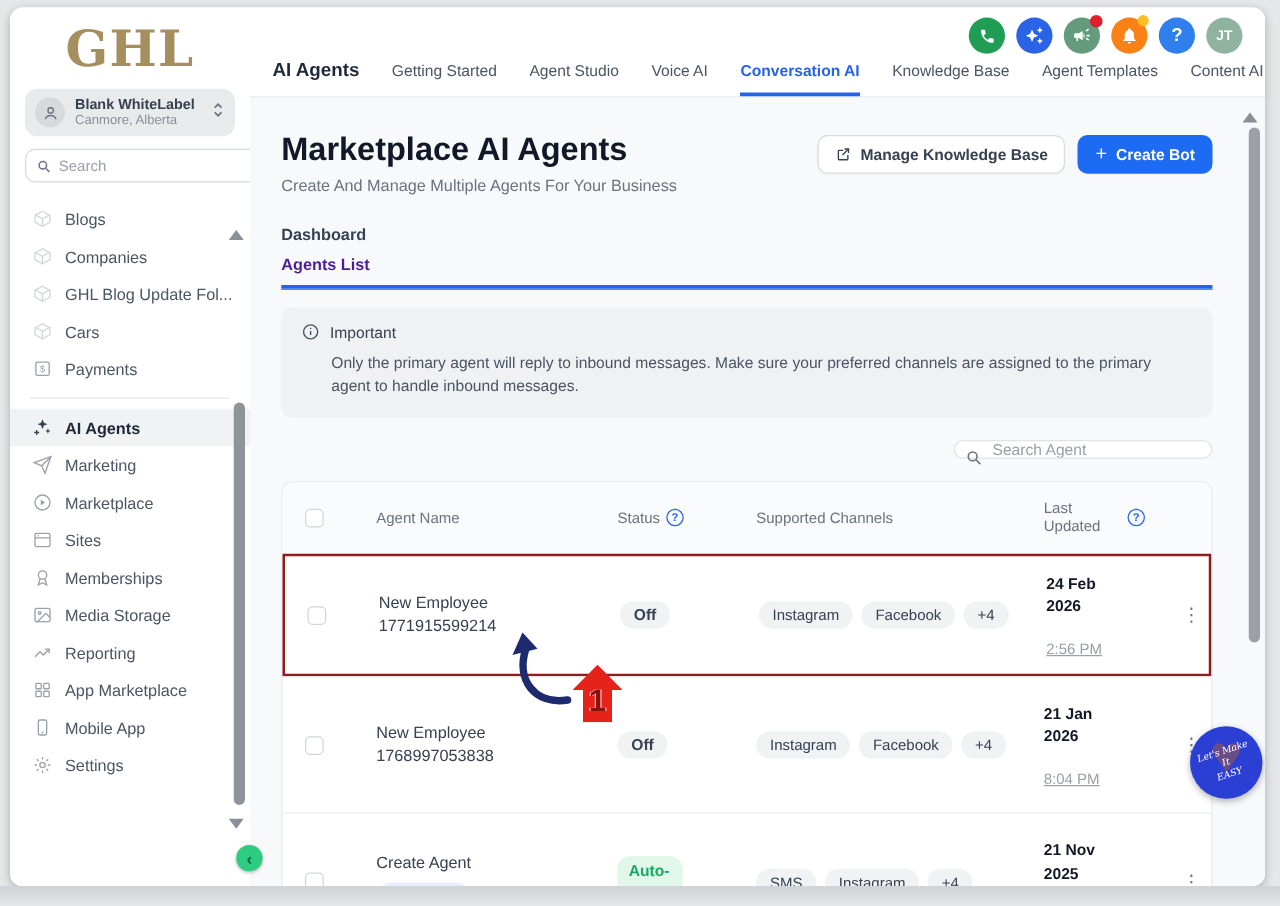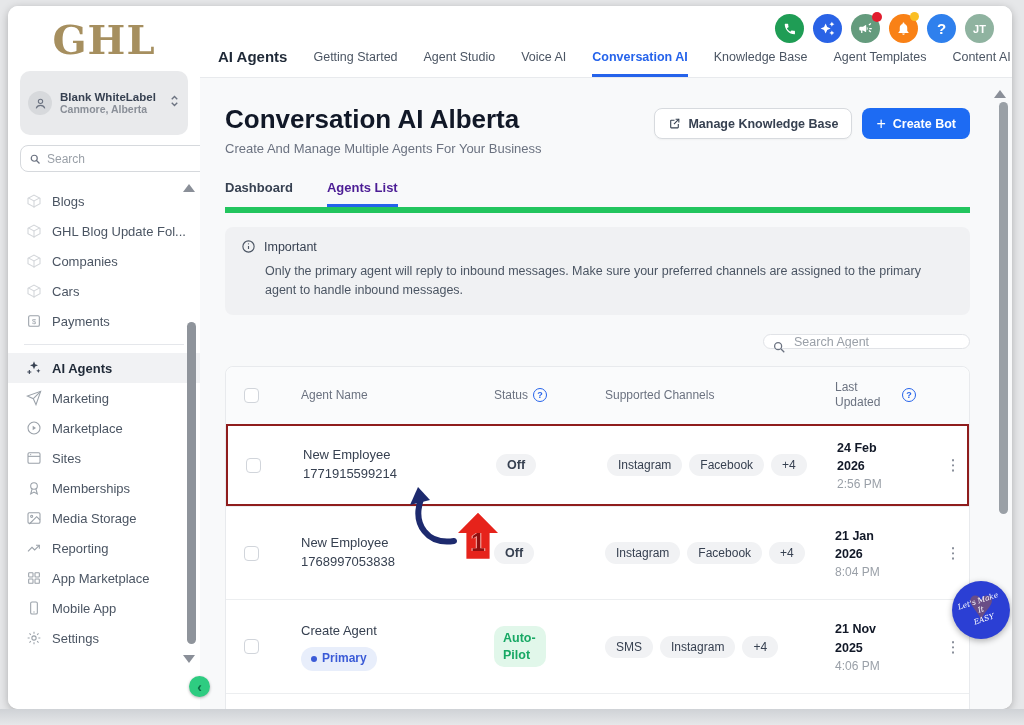--- a/index.html
+++ b/index.html
@@ -3,25 +3,25 @@
 <meta charset="utf-8">
 <style>
   * { margin:0; padding:0; box-sizing:border-box; }
   html,body { width:1024px; height:725px; overflow:hidden; font-family:"Liberation Sans", sans-serif; background:#e6e7e9; }
   .frame-shadow { position:absolute; left:0; right:0; bottom:0; height:16px; background:linear-gradient(#cfd2d6,#e6e7e9); }
   .window { position:absolute; left:8px; top:6px; width:1004px; height:703px; background:#fff; border-radius:10px; box-shadow:0 2px 8px rgba(0,0,0,.25); display:flex; overflow:visible; }
 
   
   .sidebar { width:192px; flex:0 0 192px; background:#fff; border-radius:10px 0 0 10px; position:relative; display:flex; flex-direction:column; overflow:visible; }
   .logo { font-family:"DejaVu Serif", serif; font-weight:bold; font-size:40px; color:#a68f5f; text-align:center; letter-spacing:1px; margin:10px 0 8px; }
-  .account { margin:0 12px; background:#e9eaec; border-radius:10px; padding:20px 8px; display:flex; align-items:center; gap:8px; cursor:pointer; }
+  .account { margin:0 12px; background:#e9eaec; border-radius:10px; padding:7px 8px; display:flex; align-items:center; gap:8px; cursor:pointer; }
   .account .avatar-sm { width:24px; height:24px; border-radius:50%; background:#d7d9dc; display:flex; align-items:center; justify-content:center; color:#6b7280; flex:0 0 24px; }
   .account .acc-texts { flex:1; min-width:0; }
   .acc-name { font-size:11.5px; font-weight:bold; color:#374151; white-space:nowrap; }
-  .acc-loc { font-size:10.5px; color:#8a8f98; white-space:nowrap;font-weight:bold; }
+  .acc-loc { font-size:10.5px; color:#8a8f98; white-space:nowrap; }
   .acc-chevrons { color:#6b7280; }
   .search-row { display:flex; align-items:center; gap:0; margin:10px 12px 6px; }
   .search-box { flex:1; height:27px; border:1px solid #d6d9dd; border-radius:8px; display:flex; align-items:center; padding:0 5px 0 8px; gap:6px; background:#fff; }
   .search-box input { border:none; outline:none; flex:1; min-width:0; font-size:12px; color:#374151; background:transparent; }
   .search-box input::placeholder { color:#9aa0a8; }
   .kbd { background:#e6e8eb; border-radius:4px; font-size:10px; color:#4b5563; padding:2px 5px; font-weight:bold; }
   .menu { margin-top:8px; position:relative; }
   .menu-item { height:30px; display:flex; align-items:center; gap:10px; padding-left:18px; font-size:13px; color:#4b5563; cursor:pointer; }
   .menu-item svg { flex:0 0 16px; color:#9aa1a9; }
   .menu-item.muted svg { color:#d3d6da; }
@@ -52,21 +52,21 @@
   .nav-tab.active { color:#2563eb; font-weight:bold; border-bottom:3px solid #2563eb; padding-bottom:10px; }
 
   .content { flex:1; position:relative; padding:26px 42px 0 25px; overflow:hidden; }
   .page-head { display:flex; justify-content:space-between; align-items:flex-start; }
   .page-title { font-size:26px; font-weight:bold; color:#111827; }
   .page-sub { font-size:13px; color:#6b7280; margin-top:6px; }
   .head-buttons { display:flex; gap:10px; margin-top:4px; }
   .btn-outline { background:#fff; border:1px solid #d7dade; border-radius:8px; height:31px; padding:0 13px; display:flex; align-items:center; gap:7px; font-size:12.5px; font-weight:bold; color:#374151; cursor:pointer; box-shadow:0 1px 2px rgba(0,0,0,.04); }
   .btn-primary { background:#1d6bf3; border:none; border-radius:8px; height:31px; padding:0 14px; display:flex; align-items:center; gap:7px; font-size:12.5px; font-weight:bold; color:#fff; cursor:pointer; }
   .btn-primary .plus { font-size:16px; font-weight:normal; }
-  .page-tabs { display:flex; gap:34px; margin-top:24px; border-bottom:6px solid #22c55e; }
+  .page-tabs { display:flex; margin-top:24px; border-bottom:1px solid #22c55e;flex-direction:column; }
   .page-tab { font-size:13px; color:#374151; font-weight:bold; padding-bottom:9px; cursor:pointer; }
   .page-tab.active { color:#4c1d95; border-bottom:3px solid #2563eb; }
 
   .notice { background:#f0f1f3; border-radius:8px; margin-top:14px; padding:12px 16px 14px; }
   .notice-head { display:flex; align-items:center; gap:8px; font-size:12.5px; color:#374151; }
   .notice-body { font-size:12.5px; color:#4b5563; line-height:1.55; margin:8px 0 0 24px; max-width:690px; }
   .info-ic { color:#4b5563; display:flex; }
 
   .search-agent-row { display:flex; justify-content:flex-end; margin-top:17px; }
   .agent-search { position:relative; width:207px; }
@@ -89,21 +89,21 @@
   .cb { width:15px; height:15px; border:1.5px solid #d1d5db; border-radius:4px; background:#fff; cursor:pointer; }
   .body-row { border-top:1px solid #eceef0; padding:13px 0; min-height:58px; }
   .body-row.tall { padding:20px 0; }
   .agent-name { font-size:13px; color:#374151; line-height:1.45; }
   .pill { display:inline-block; background:#f1f2f4; border-radius:12px; padding:4px 11px; font-size:12px; color:#374151; }
   .pill-status { background:#f1f2f4; color:#374151; font-weight:bold; font-size:12.5px; }
   .pill-auto { background:#e1f7ea; color:#17a864; font-weight:bold; font-size:12.5px; display:inline-block; max-width:52px; line-height:1.35; border-radius:10px; padding:4px 9px; }
   .pill-primary { display:inline-flex; align-items:center; gap:5px; background:#e8eefb; color:#3b5bd7; border-radius:12px; padding:3px 10px; font-size:12px; font-weight:bold; margin-top:6px; }
   .pill-primary .pdot { width:6px; height:6px; border-radius:50%; background:#3b5bd7; }
   .date-main { font-size:12.5px; color:#111827; font-weight:bold; max-width:62px; line-height:1.45; }
-  .date-time { font-size:12px; color:#9aa0a8; margin-top:2px; }
+  .date-time { font-size:12px; color:#9aa0a8; margin-top:18px;text-decoration:underline; }
   .kebab { color:#6b7280; font-size:15px; cursor:pointer; }
   .row-highlight { border:2px solid #8f1d1d !important; }
 
   .annotation { position:absolute; left:178px; top:116px; width:112px; height:76px; z-index:8; pointer-events:none; }
   .marker-1 { position:absolute; right:18px; bottom:0; width:40px; height:46px; background:#e6231b; clip-path:polygon(50% 0%,100% 44%,79% 44%,79% 100%,21% 100%,21% 44%,0% 44%); display:flex; align-items:flex-end; justify-content:center; font-size:25px; font-weight:800; color:#8f0f0f; text-shadow:-1px 0 #ffb3ad, 1px 0 #ffb3ad; padding-bottom:2px; }
   .arrow-svg { position:absolute; left:0; top:0; }
 
   .main-scroll-up { position:absolute; top:84px; right:6px; width:0; height:0; border-left:6px solid transparent; border-right:6px solid transparent; border-bottom:8px solid #8a8f98; }
   .main-thumb { position:absolute; top:96px; right:4px; width:9px; height:412px; background:#9aa0a6; border-radius:5px; }
 
@@ -164,29 +164,29 @@
             <path d="M12 22V12"></path>
           </svg>
         <span>Blogs</span>
       </div>
       <div class="menu-item muted">
         <svg width="16" height="16" viewBox="0 0 24 24" fill="none" stroke="currentColor" stroke-width="1.6">
             <path d="M21 16V8l-9-5-9 5v8l9 5 9-5z"></path>
             <path d="M3.3 7.3L12 12l8.7-4.7"></path>
             <path d="M12 22V12"></path>
           </svg>
-        <span>GHL Blog Update Fol...</span>
+        <span>Companies</span>
       </div>
       <div class="menu-item muted">
         <svg width="16" height="16" viewBox="0 0 24 24" fill="none" stroke="currentColor" stroke-width="1.6">
             <path d="M21 16V8l-9-5-9 5v8l9 5 9-5z"></path>
             <path d="M3.3 7.3L12 12l8.7-4.7"></path>
             <path d="M12 22V12"></path>
           </svg>
-        <span>Companies</span>
+        <span>GHL Blog Update Fol...</span>
       </div>
       <div class="menu-item muted">
         <svg width="16" height="16" viewBox="0 0 24 24" fill="none" stroke="currentColor" stroke-width="1.6">
             <path d="M21 16V8l-9-5-9 5v8l9 5 9-5z"></path>
             <path d="M3.3 7.3L12 12l8.7-4.7"></path>
             <path d="M12 22V12"></path>
           </svg>
         <span>Cars</span>
       </div>
       <div class="menu-item">
@@ -323,21 +323,21 @@
         <span class="nav-tab active">Conversation AI</span>
         <span class="nav-tab">Knowledge Base</span>
         <span class="nav-tab">Agent Templates</span>
         <span class="nav-tab">Content AI</span>
       </div>
     </div>
 
     <div class="content">
       <div class="page-head">
         <div>
-          <div class="page-title">Conversation AI Alberta</div>
+          <div class="page-title">Marketplace AI Agents</div>
           <div class="page-sub">Create And Manage Multiple Agents For Your Business</div>
         </div>
         <div class="head-buttons">
           <button class="btn-outline">
             <svg width="13" height="13" viewBox="0 0 24 24" fill="none" stroke="currentColor" stroke-width="2">
                 <path d="M14 4h6v6"></path>
                 <path d="M20 4l-9 9"></path>
                 <path d="M19 13v6a1 1 0 0 1-1 1H6a1 1 0 0 1-1-1V7a1 1 0 0 1 1-1h6"></path>
               </svg>
             <span>Manage Knowledge Base</span>

